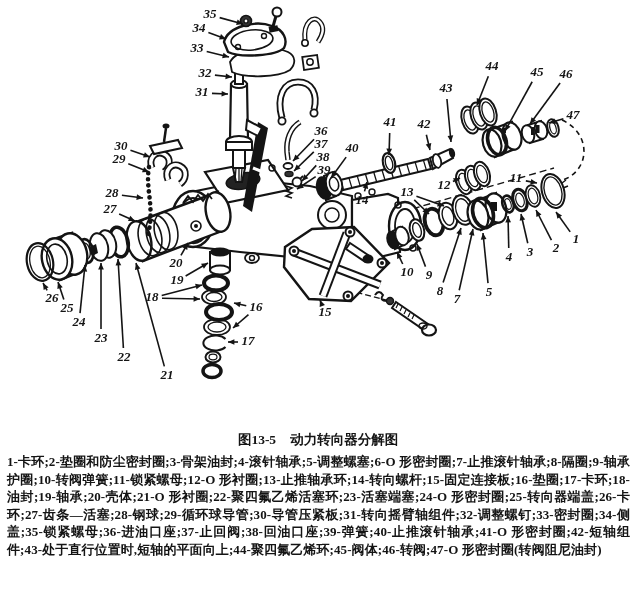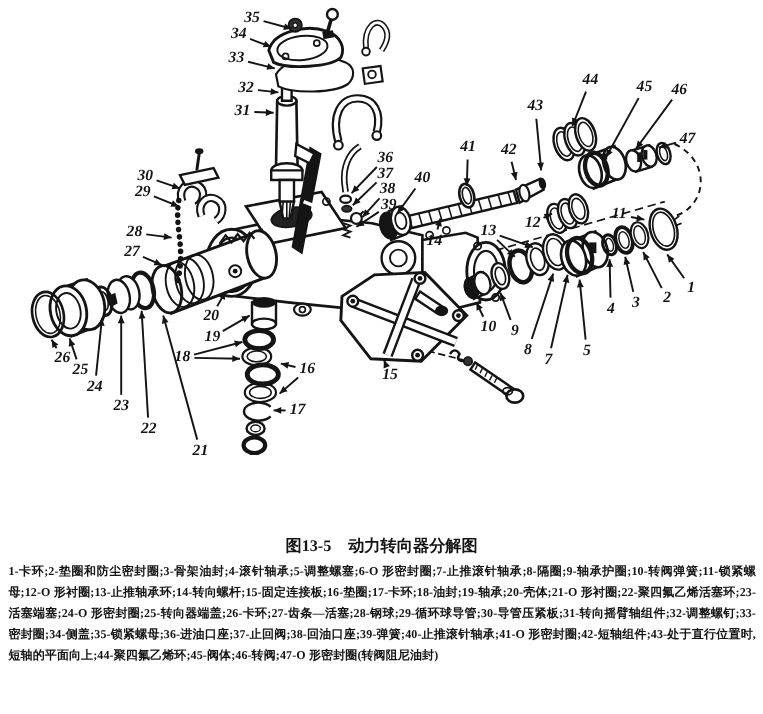--- a/index.html
+++ b/index.html
@@ -3,23 +3,23 @@
 <meta charset="utf-8">
 <style>
   html,body{margin:0;padding:0;background:#fff;}
   .page{position:relative;width:636px;height:595px;background:#fff;overflow:hidden;
         font-family:"Liberation Serif","DejaVu Serif",serif;color:#141414;}
   svg{display:block;}
   .ln{stroke:#141414;fill:none;}
   .wt{fill:#fff;stroke:#141414;}
   .dk{fill:#141414;stroke:none;}
   .caption{width:636px;text-align:center;font-size:13.5px;font-weight:bold;
-           height:18px;line-height:18px;margin-top:16px;}
+           height:18px;line-height:18px;margin-top:1px;}
   .caption .fig-no{margin-right:14px;}
-  .parts{margin:4px 6px 0 7px;font-size:10px;line-height:17.6px;font-weight:600;
+  .parts{margin:4px 6px 0 7px;font-size:13px;line-height:17.6px;font-weight:600;
          text-align:justify;text-justify:inter-character;letter-spacing:.1px;}
   text.callout{font:italic bold 13px "Liberation Serif","DejaVu Serif",serif;fill:#141414;}
 </style>
 </head>
 <body>
 
 <div class="page">
 
   <svg width="636" height="430" viewBox="0 0 636 430">
 

